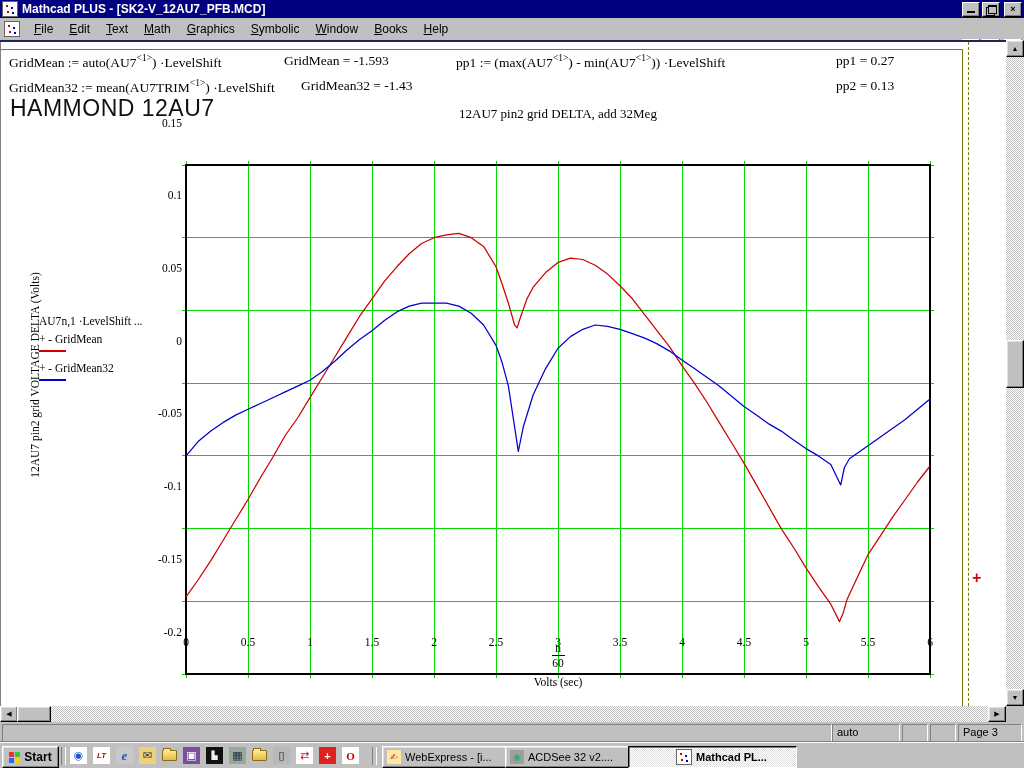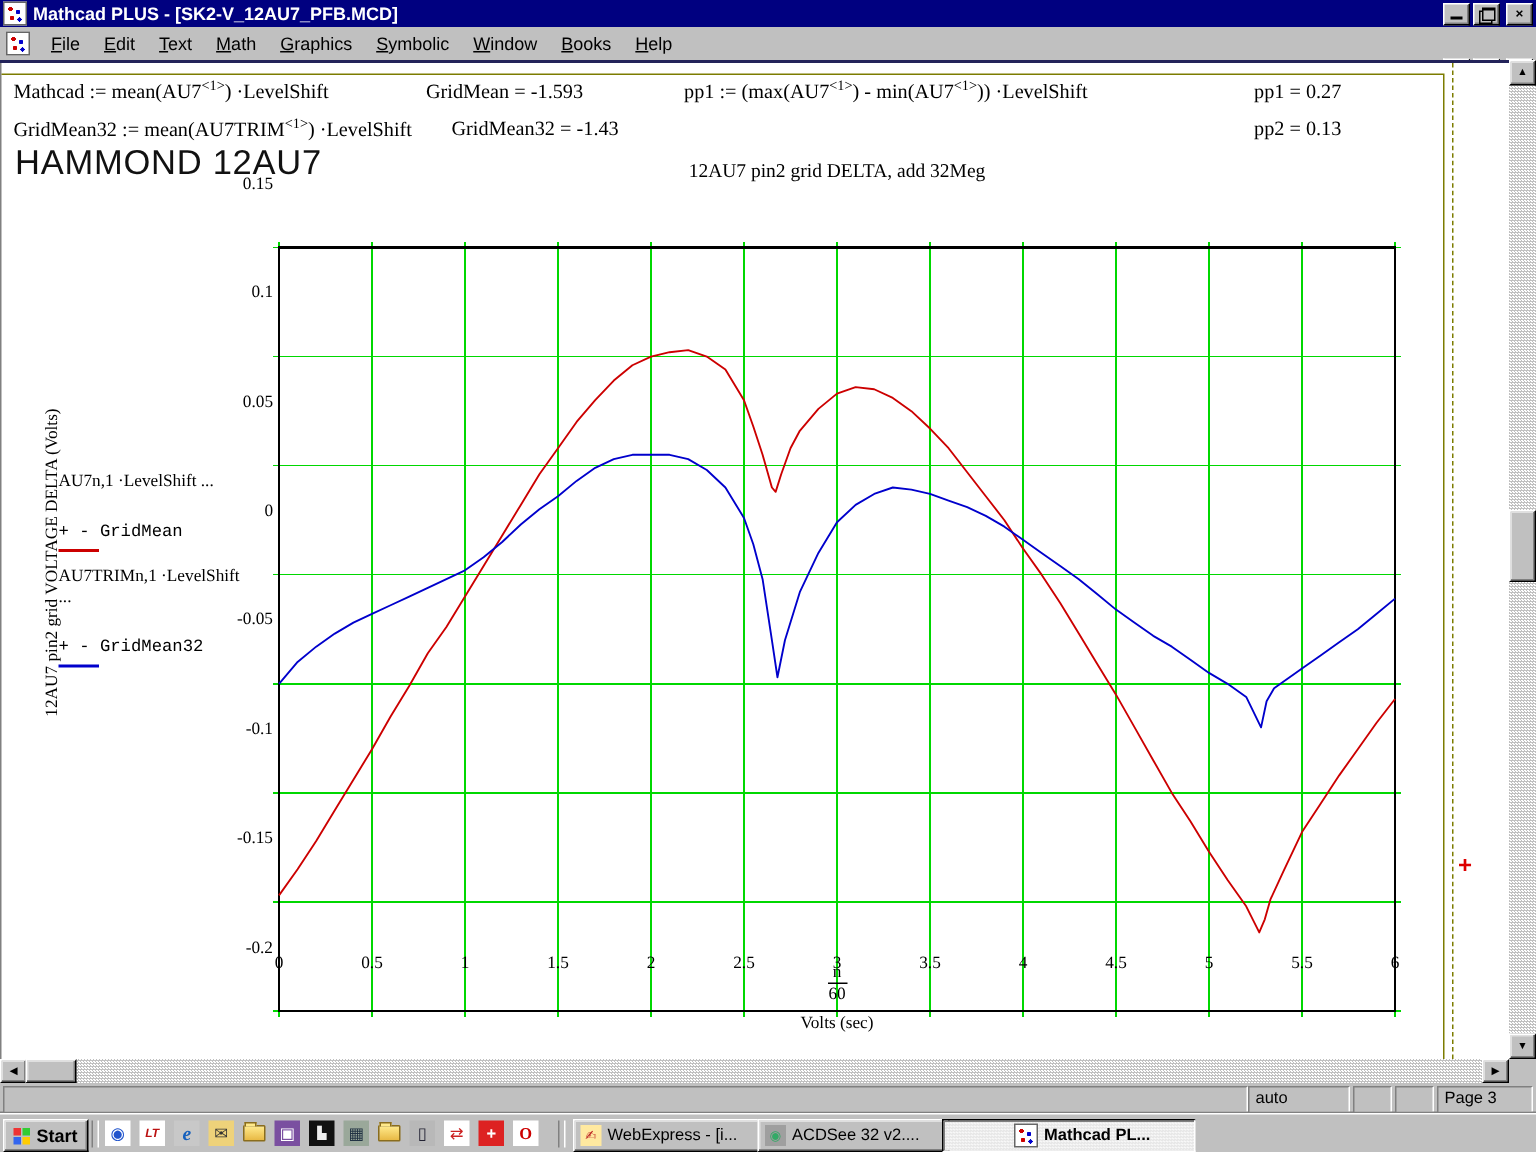--- a/index.html
+++ b/index.html
@@ -36,21 +36,21 @@
   #plot-title{font-family:"Liberation Serif","DejaVu Serif",serif;font-size:13px;}
   #plot-area{left:185px;top:123px;width:744px;height:509px;}
   #plot-area svg{position:absolute;left:0;top:0;overflow:visible;}
   .tick{position:absolute;font-family:"Liberation Serif","DejaVu Serif",serif;font-size:11.5px;}
   .ytick{width:42px;text-align:right;}
   .xtick{width:32px;text-align:center;}
   #ylabel{font-family:"Liberation Serif","DejaVu Serif",serif;font-size:11.5px;width:360px;text-align:center;
      transform:rotate(-90deg);transform-origin:center;white-space:nowrap;}
   #legend{font-family:"Liberation Serif","DejaVu Serif",serif;font-size:11.5px;line-height:14px;}
   .legend-entry{margin-bottom:9px;}
-  .legend-line2{margin-top:20px;font-family:Liberation Mono, monospace;}
+  .legend-line2{margin-top:4px;}
   .legend-swatch{width:27px;height:2px;margin-top:4px;}
   #xfrac{font-family:"Liberation Serif","DejaVu Serif",serif;font-size:11.5px;text-align:center;width:40px;}
   #xfrac .bar{width:13px;height:1px;background:#000;margin:1px auto;}
   #xcaption{font-family:"Liberation Serif","DejaVu Serif",serif;font-size:11.5px;text-align:center;width:120px;}
   #red-cross{color:#dd0000;font-size:16px;font-weight:bold;line-height:13px;}
   
   .dither{background-image:conic-gradient(#fff 25%,#c0c0c0 25% 50%,#fff 50% 75%,#c0c0c0 75%);background-size:2px 2px;}
   .sb-btn{background:#c0c0c0;border:1px solid #000;border-top-color:#fff;border-left-color:#fff;
      box-shadow:inset -1px -1px 0 #808080,inset 1px 1px 0 #dfdfdf;display:flex;align-items:center;justify-content:center;
      font-size:7px;color:#000;}
@@ -120,40 +120,39 @@
       <span class="winbtn" style="margin-left:2px;">×</span>
     </div>
   </div>
   <div class="abs" id="menu-sep"></div>
 
   <div class="abs" id="document">
     <div class="abs olive-h" style="left:0;top:7px;width:961px;"></div>
     <div class="abs olive-v" style="left:961px;top:7px;height:657px;"></div>
     <div class="abs olive-v dash" style="left:967px;top:0;height:664px;"></div>
 
-    <div class="abs mathtxt" style="left:8px;top:11px;"><span>Mathcad := mean(</span><span>AU7</span><span class="sup">&lt;1&gt;</span><span>) ·LevelShift</span></div>
+    <div class="abs mathtxt" style="left:8px;top:11px;"><span>GridMean := auto(</span><span>AU7</span><span class="sup">&lt;1&gt;</span><span>) ·LevelShift</span></div>
     <div class="abs mathtxt" style="left:283px;top:11px;">GridMean = -1.593</div>
     <div class="abs mathtxt" style="left:455px;top:11px;"><span>pp1 := (</span><span>max(</span><span>AU7</span><span class="sup">&lt;1&gt;</span><span>) - min(</span><span>AU7</span><span class="sup">&lt;1&gt;</span><span>)) ·LevelShift</span></div>
     <div class="abs mathtxt" style="left:835px;top:11px;">pp1 = 0.27</div>
     <div class="abs mathtxt" style="left:8px;top:36px;"><span>GridMean32 := mean(</span><span>AU7TRIM</span><span class="sup">&lt;1&gt;</span><span>) ·LevelShift</span></div>
     <div class="abs mathtxt" style="left:300px;top:36px;">GridMean32 = -1.43</div>
     <div class="abs mathtxt" style="left:835px;top:36px;">pp2 = 0.13</div>
 
     <div class="abs" id="heading" style="left:9px;top:53px;">HAMMOND 12AU7</div>
     <div class="abs" id="plot-title" style="left:377px;top:64px;width:360px;text-align:center;">12AU7 pin2 grid DELTA, add 32Meg</div>
 
     <div class="abs" id="ylabel" style="left:-146px;top:327px;">12AU7 pin2 grid VOLTAGE DELTA (Volts)</div>
     <div class="abs" id="legend" style="left:38px;top:272px;width:130px;">
         <div class="legend-entry">
           <div><span>AU7</span><span class="sub">n,1</span><span> ·LevelShift ...</span></div>
           <div class="legend-line2">+ - GridMean</div>
           <div class="legend-swatch" style="background: rgb(204, 0, 0);"></div>
         </div>
         <div class="legend-entry">
-          <div><span>AU7TRIM</span><span class="sub">n,1</span><span> ·LevelShift ...</span></div>
           <div class="legend-line2">+ - GridMean32</div>
           <div class="legend-swatch" style="background: rgb(0, 0, 204);"></div>
         </div>
       </div>
 
     <div class="abs" id="plot-area">
         <svg width="744" height="509">
           <line x1="0" y1="-4" x2="0" y2="513" stroke="#00d800" stroke-width="1" shape-rendering="crispEdges"></line>
           <line x1="62" y1="-4" x2="62" y2="513" stroke="#00d800" stroke-width="1" shape-rendering="crispEdges"></line>
           <line x1="124" y1="-4" x2="124" y2="513" stroke="#00d800" stroke-width="1" shape-rendering="crispEdges"></line>

